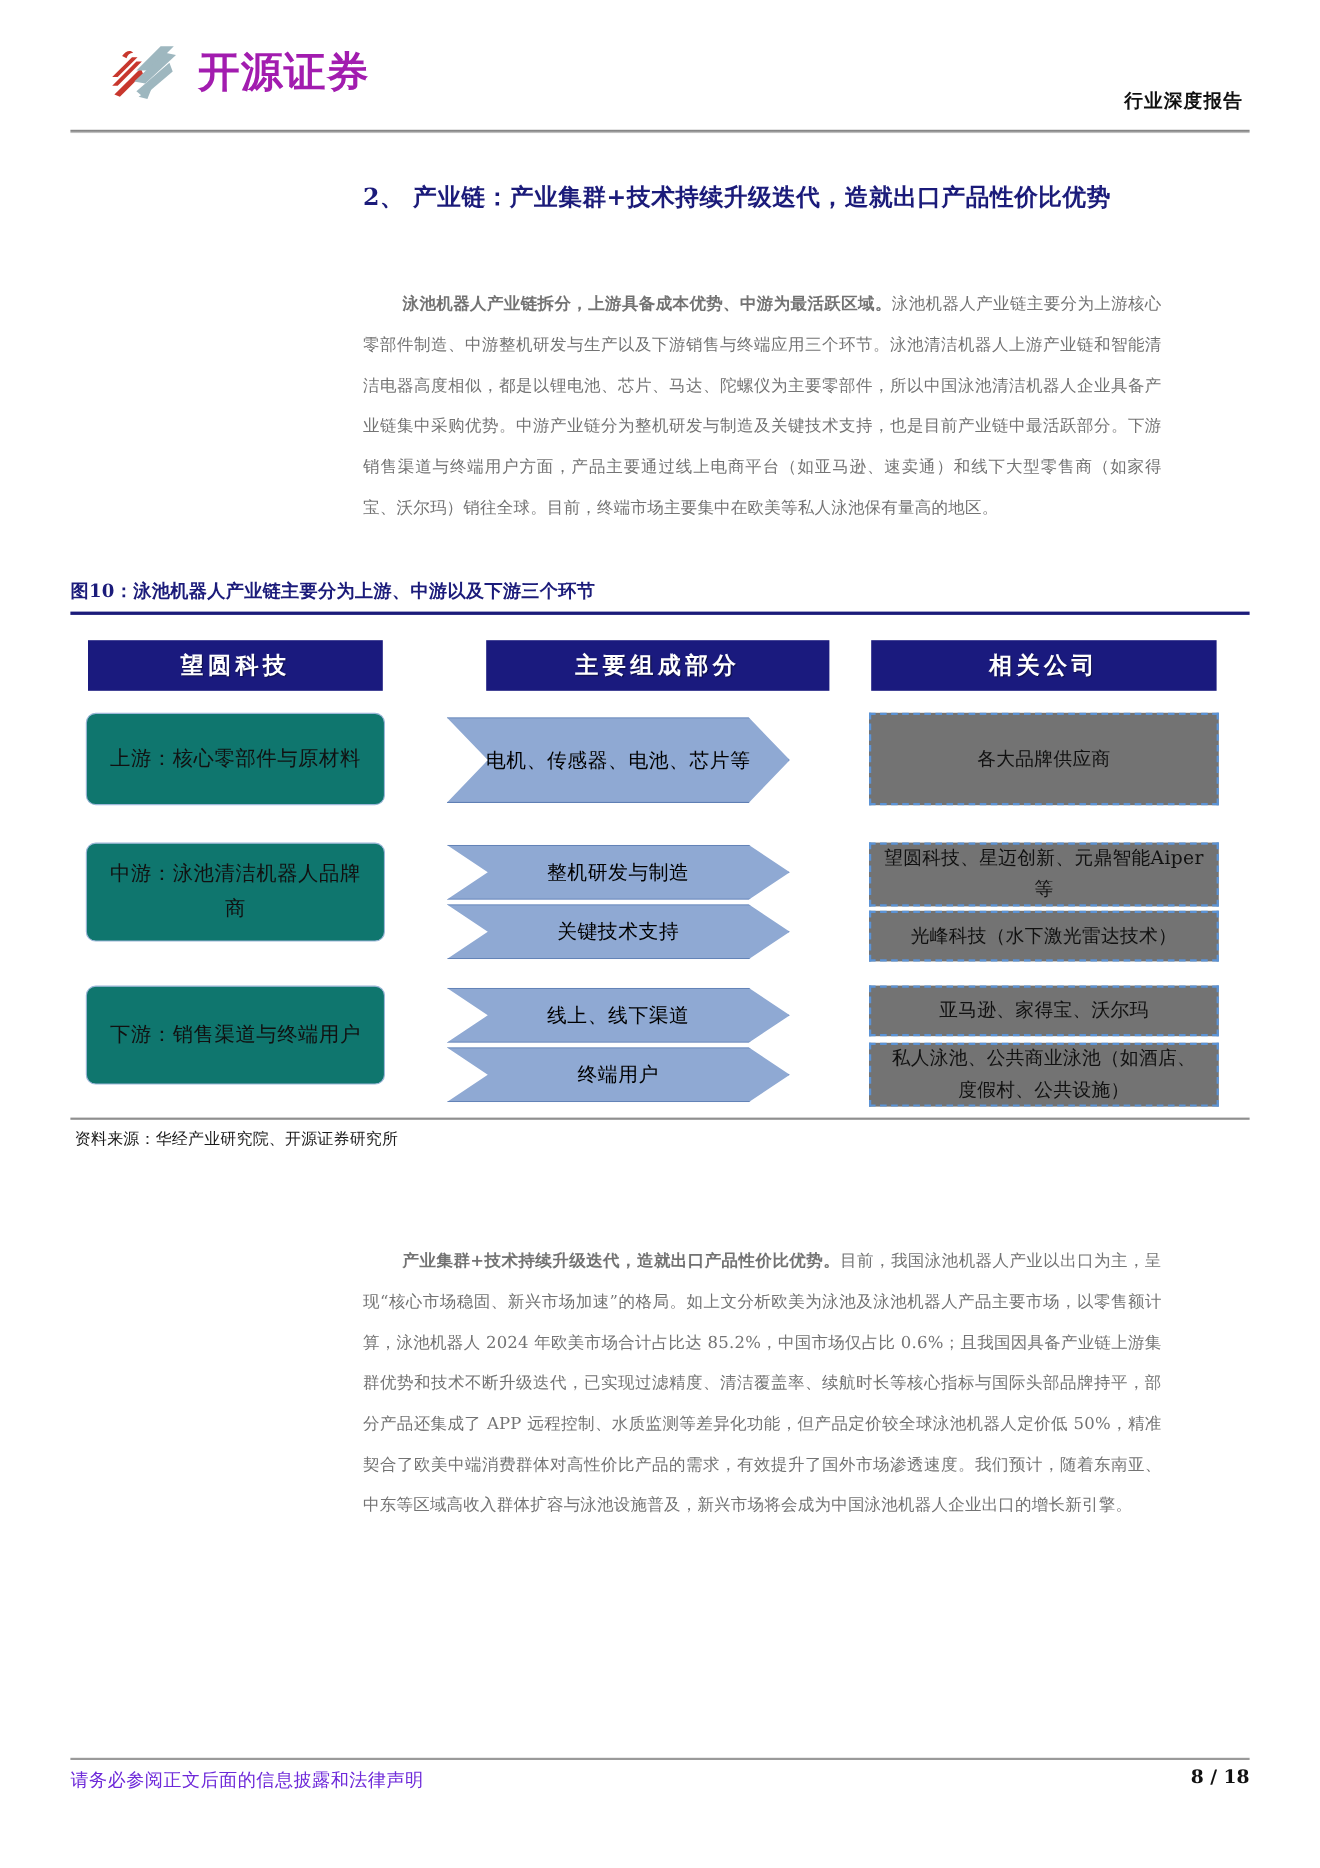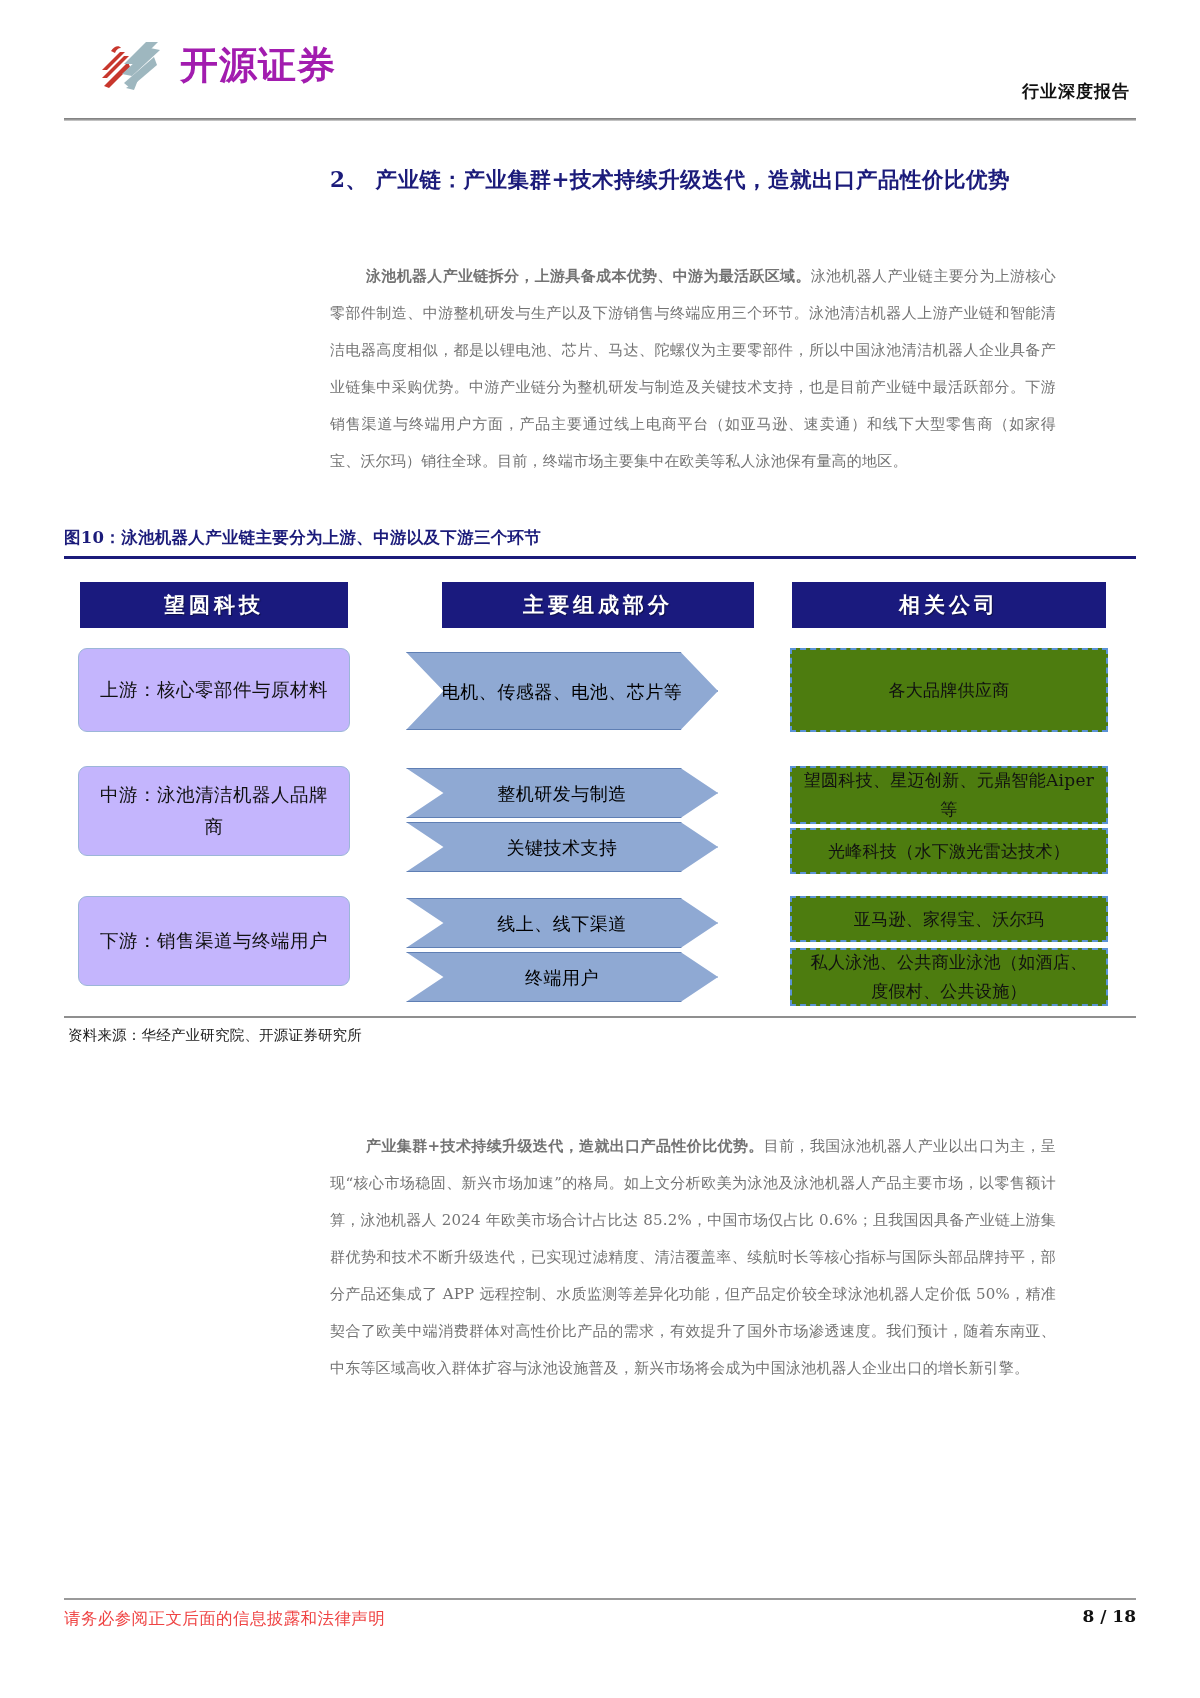--- a/index.html
+++ b/index.html
@@ -174,21 +174,21 @@
   }
   #head-1 { left: 16px;  top: 12px; width: 268px; }
   #head-2 { left: 378px; top: 12px; width: 312px; }
   #head-3 { left: 728px; top: 12px; width: 314px; }
 
   
   .stage-box {
     position: absolute;
     left: 14px;
     width: 272px;
-    background: #c4b5fd;
+    background: #0f766e;
     border: 1.4px solid #9cb6d8;
     border-radius: 9px;
     box-sizing: border-box;
     display: flex;
     align-items: center;
     justify-content: center;
     text-align: center;
     font-family: "DejaVu Serif", serif;
     font-size: 18.5px;
     line-height: 32px;
@@ -227,21 +227,21 @@
   #chev-3 { top: 328px; height: 50px; }
   #chev-4 { top: 382px; height: 50px; }
 
   
   .company-box {
     position: absolute;
     left: 726px;
     width: 318px;
     border: 2.4px dashed #5b93d6;
     box-sizing: border-box;
-    background: #4d7c0f;
+    background: #737373;
     display: flex;
     align-items: center;
     justify-content: center;
     text-align: center;
     font-family: "DejaVu Serif", serif;
     font-size: 17px;
     line-height: 29px;
     color: #111;
     padding: 2px 10px;
     letter-spacing: 0.3px;
@@ -260,21 +260,21 @@
     width: 1072px;
     height: 2px;
     background: #9a9a9a;
   }
   .footer-left {
     position: absolute;
     left: 64px;
     top: 1608px;
     font-family: "DejaVu Serif", serif;
     font-size: 16.5px;
-    color: #ef4444;
+    color: #6d28d9;
     letter-spacing: 0.4px;
   }
   .footer-right {
     position: absolute;
     right: 64px;
     top: 1606px;
     font-family: "DejaVu Serif", serif;
     font-weight: bold;
     font-size: 17px;
     color: #111;

